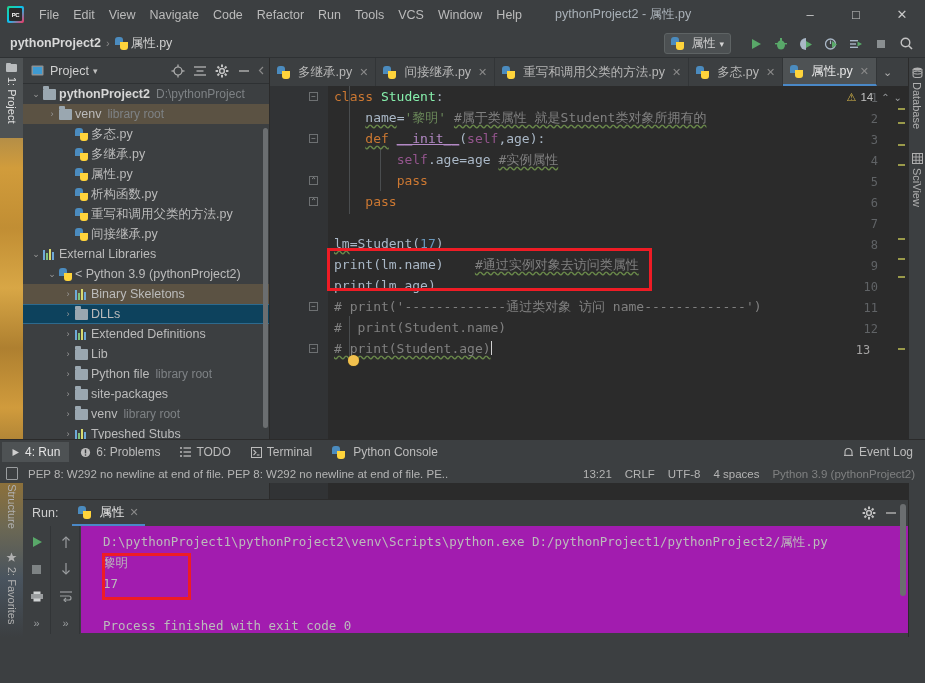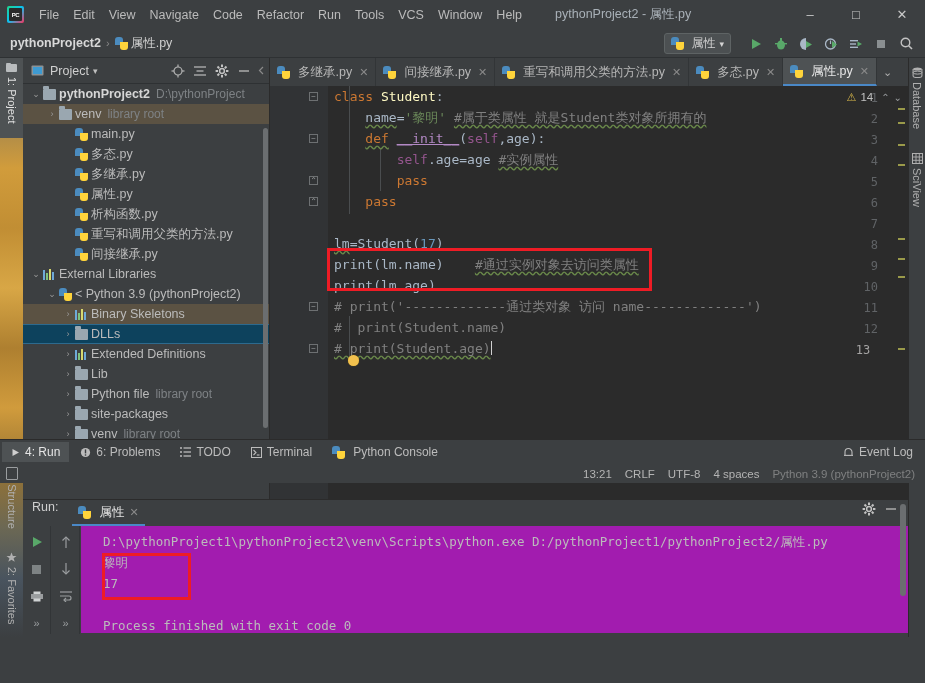--- a/index.html
+++ b/index.html
@@ -190,21 +190,21 @@
   }
   .fold-box{ border:1px solid #6d7072; width:9px;height:9px; display:flex;align-items:center;justify-content:center;
              font-size:8px;line-height:1; color:#9a9d9f; background:#313335;}
   .codearea {
     position:absolute; left:58px; top:0; right:0; bottom:0;
     font-family: "DejaVu Sans Mono", monospace; font-size: 13px; line-height: 21px;
     white-space: pre; color:#a9b7c6;
   }
   .cline { position:absolute; left:6px; height:21px; }
   .k  { color:#cc7832; }      
-  .cls{ color:#fef9c3; }
+  .cls{ color:#86efac; }
   .s  { color:#6a8759; }
   .cm { color:#808080; }
   .self{ color:#94558d; }
   .num{ color:#6897bb; }
   .dunder { color:#b389c5; text-decoration: underline; }
   .wavy { text-decoration: underline; text-decoration-style: wavy;
           text-decoration-color: #6a8a4a; text-underline-offset: 2px; }
   .indentline {
     position:absolute; width:1px; background:#4a4d4f;
   }
@@ -227,21 +227,21 @@
   .rtab {
     writing-mode: vertical-rl; font-size:11px; color:#b0b0b0;
     display:flex; align-items:center; gap:4px; padding: 5px 2px; margin-top:4px;
   }
 
   
   .runpanel {
     position: absolute; left: 23px; top: 499px; width: 885px; height: 134px;
     background: #3c3f41; border-top: 1px solid #2b2b2b;
   }
-  .run-header { height: 26px; display:flex; }
+  .run-header { height: 26px; display:flex; align-items:center; }
   .run-label { margin-left: 9px; font-size:12.5px; color:#cfcfcf; }
   .run-tab {
     margin-left: 14px; display:flex; align-items:center; gap:5px;
     font-size:12.5px; color:#e0e0e0; padding: 3px 6px;
     border-bottom: 2px solid #4a88c7;
   }
   .run-tab .x { color:#8a8a8a; font-size:11px; }
   .run-hicons{ margin-left:auto; display:flex; gap:4px; padding-right:8px; }
   .run-toolcol {
     position:absolute; left:0; top:26px; width:28px; height:108px;
@@ -467,25 +467,20 @@
         </div>
         <div class="tnode hl" style="padding-left: 22px;">
           <span class="arrow">›</span>
           <span class="folder"></span>
           <span class="tlabel">venv</span>
           <span class="tdim">library root</span>
         </div>
         <div class="tnode" style="padding-left: 38px;">
           <span class="arrow"></span>
           <span class="pysmall"></span>
-          <span class="tlabel">main.py</span>
-        </div>
-        <div class="tnode" style="padding-left: 38px;">
-          <span class="arrow"></span>
-          <span class="pysmall"></span>
           <span class="tlabel">多态.py</span>
         </div>
         <div class="tnode" style="padding-left: 38px;">
           <span class="arrow"></span>
           <span class="pysmall"></span>
           <span class="tlabel">多继承.py</span>
         </div>
         <div class="tnode" style="padding-left: 38px;">
           <span class="arrow"></span>
           <span class="pysmall"></span>
@@ -841,20 +836,21 @@
             <path d="M2 8 V5 a3.5 3.5 0 0 1 7 0 V8" fill="none" stroke="#bcbcbc" stroke-width="1.1"></path>
             <line x1="1" y1="8.4" x2="10" y2="8.4" stroke="#bcbcbc" stroke-width="1.1"></line>
           </svg>
       </span>
       <span>Event Log</span>
     </div>
   </div>
 
   <div class="statusbar">
     <span class="sb-ico"></span>
+    <span class="sb-msg">PEP 8: W292 no newline at end of file. PEP 8: W292 no newline at end of file. PE..</span>
     <div class="sb-right">
       <span>13:21</span>
       <span>CRLF</span>
       <span>UTF-8</span>
       <span>4 spaces</span>
       <span style="opacity:.55;">Python 3.9 (pythonProject2)</span>
     </div>
   </div>
 
 </div>

